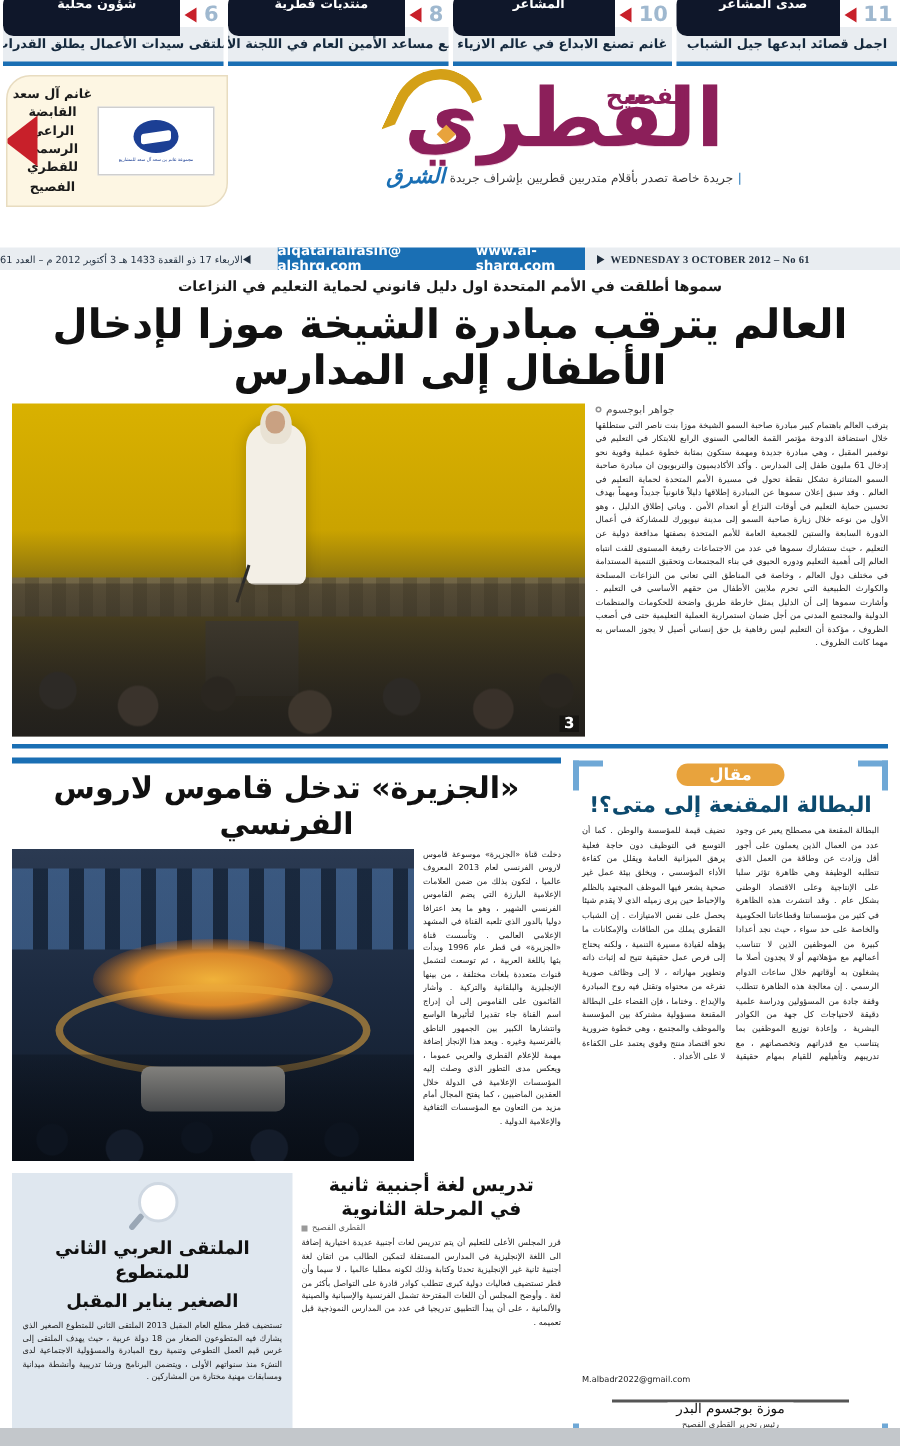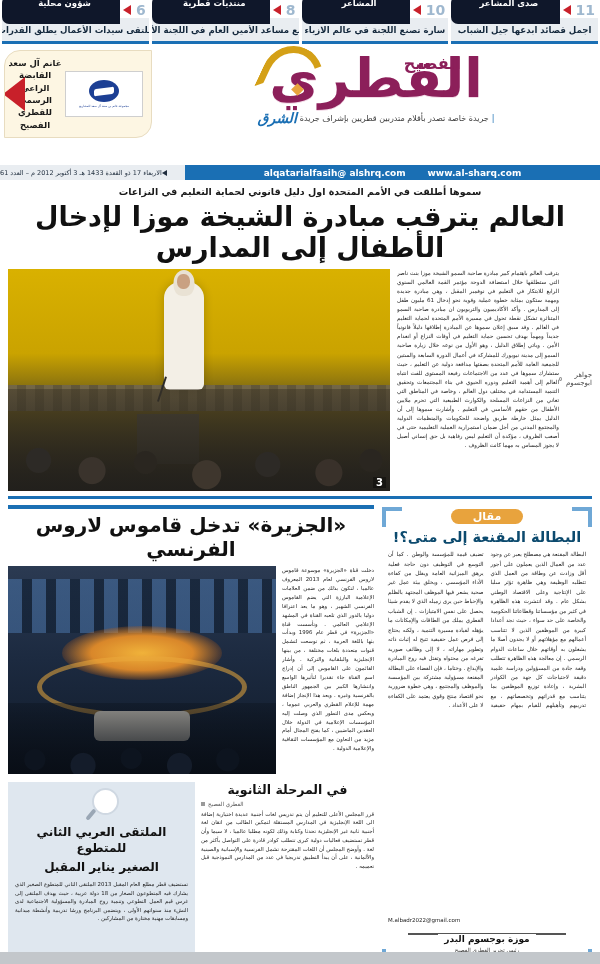--- a/index.html
+++ b/index.html
@@ -248,21 +248,21 @@
     margin-bottom: 6px;
     letter-spacing: -.3px;
   }
   .lead-body {
     display: flex; flex-direction: row;
     gap: 7px;
     height: 222px;
   }
   .lead-text {
     flex: 0 0 195px;
-    display: flex; flex-direction: row;
+    display: flex; flex-direction: column;
   }
   .byline {
     font-size: 7px; color: #4a4a4a;
     margin-bottom: 3px;
     display: flex; flex-direction: row-reverse;
     align-items: center; gap: 3px;
     justify-content: flex-start;
   }
   .byline .dot {
     width: 4px; height: 4px; border-radius: 50%;
@@ -408,21 +408,21 @@
     text-align: left; direction: ltr;
     padding: 2px 6px 0 6px;
   }
   .opinion-sign {
     margin-top: 4px;
     text-align: center;
     position: relative;
     padding-bottom: 16px;
   }
   .sign-name {
-    font-size: 9px; font-weight: bold; color: #111;
+    font-size: 9px; font-weight: normal; color: #111;
     background: #ffffff; display: inline-block;
     padding: 0 6px; position: relative; z-index: 2;
   }
   .sign-rule {
     position: absolute; left: 26px; right: 26px; top: 6px;
     height: 2px; background: #555; z-index: 1;
   }
   .sign-role { font-size: 5.5px; color: #333; margin-top: 1px; }
 
   
@@ -569,21 +569,21 @@
     </div>
     <div class="teaser-body">اجمل قصائد ابدعها جيل الشباب</div>
   </div>
 
   <div class="teaser">
     <div class="teaser-top">
       <span class="teaser-num">10</span>
       <span class="teaser-arrow"></span>
       <span class="teaser-pill">المشاعر</span>
     </div>
-    <div class="teaser-body">سارة تصنع اللجنة في عالم الازياء</div>
+    <div class="teaser-body">غانم تصنع الابداع في عالم الازياء</div>
   </div>
 
   <div class="teaser">
     <div class="teaser-top">
       <span class="teaser-num">8</span>
       <span class="teaser-arrow"></span>
       <span class="teaser-pill">منتديات قطرية</span>
     </div>
     <div class="teaser-body">حوار مع مساعد الأمين العام في اللجنة الأولمبية</div>
   </div>
@@ -620,20 +620,24 @@
     <div class="sponsor-text">غانم آل سعد القابضة الراعي الرسمي للقطري الفصيح</div>
     <div class="sponsor-logo">
       <div class="sponsor-logo-mark"></div>
       <div class="sponsor-logo-cap">مجموعة غانم بن سعد آل سعد للمشاريع</div>
     </div>
   </div>
 
 </div>
 
 <div class="info-strip">
+  <div class="strip-date-en">
+    <span class="tri"></span>
+    <span>WEDNESDAY 3 OCTOBER 2012 – No 61</span>
+  </div>
   <div class="strip-blue">
     <span>www.al-sharq.com</span>
     <span>alqatarialfasih@ alshrq.com</span>
   </div>
   <div class="strip-date-ar">
     <span class="tri"></span>
     <span>الاربعاء 17 ذو القعدة 1433 هـ 3 أكتوبر 2012 م – العدد 61</span>
   </div>
 </div>
 
@@ -698,20 +702,21 @@
         <div class="studio-ring"></div>
         <div class="studio-ring2"></div>
         <div class="studio-desk"></div>
         <div class="studio-people"></div>
       </div>
     </div>
 
     <div class="small-row">
 
       <div class="small-box">
+        <div class="sb-title">تدريس لغة أجنبية ثانية</div>
         <div class="sb-title">في المرحلة الثانوية</div>
         <div class="sb-byline">
           <span class="sq"></span>
           <span>القطري الفصيح</span>
         </div>
         <div class="sb-text">قرر المجلس الأعلى للتعليم أن يتم تدريس لغات أجنبية عديدة اختيارية إضافة الى اللغة الإنجليزية في المدارس المستقلة لتمكين الطالب من اتقان لغة أجنبية ثانية غير الإنجليزية تحدثا وكتابة وذلك لكونه مطلبا عالميا ، لا سيما وأن قطر تستضيف فعاليات دولية كبرى تتطلب كوادر قادرة على التواصل بأكثر من لغة . وأوضح المجلس أن اللغات المقترحة تشمل الفرنسية والإسبانية والصينية والألمانية ، على أن يبدأ التطبيق تدريجيا في عدد من المدارس النموذجية قبل تعميمه .</div>
       </div>
 
       <div class="promo-box">
         <div class="magnifier">

